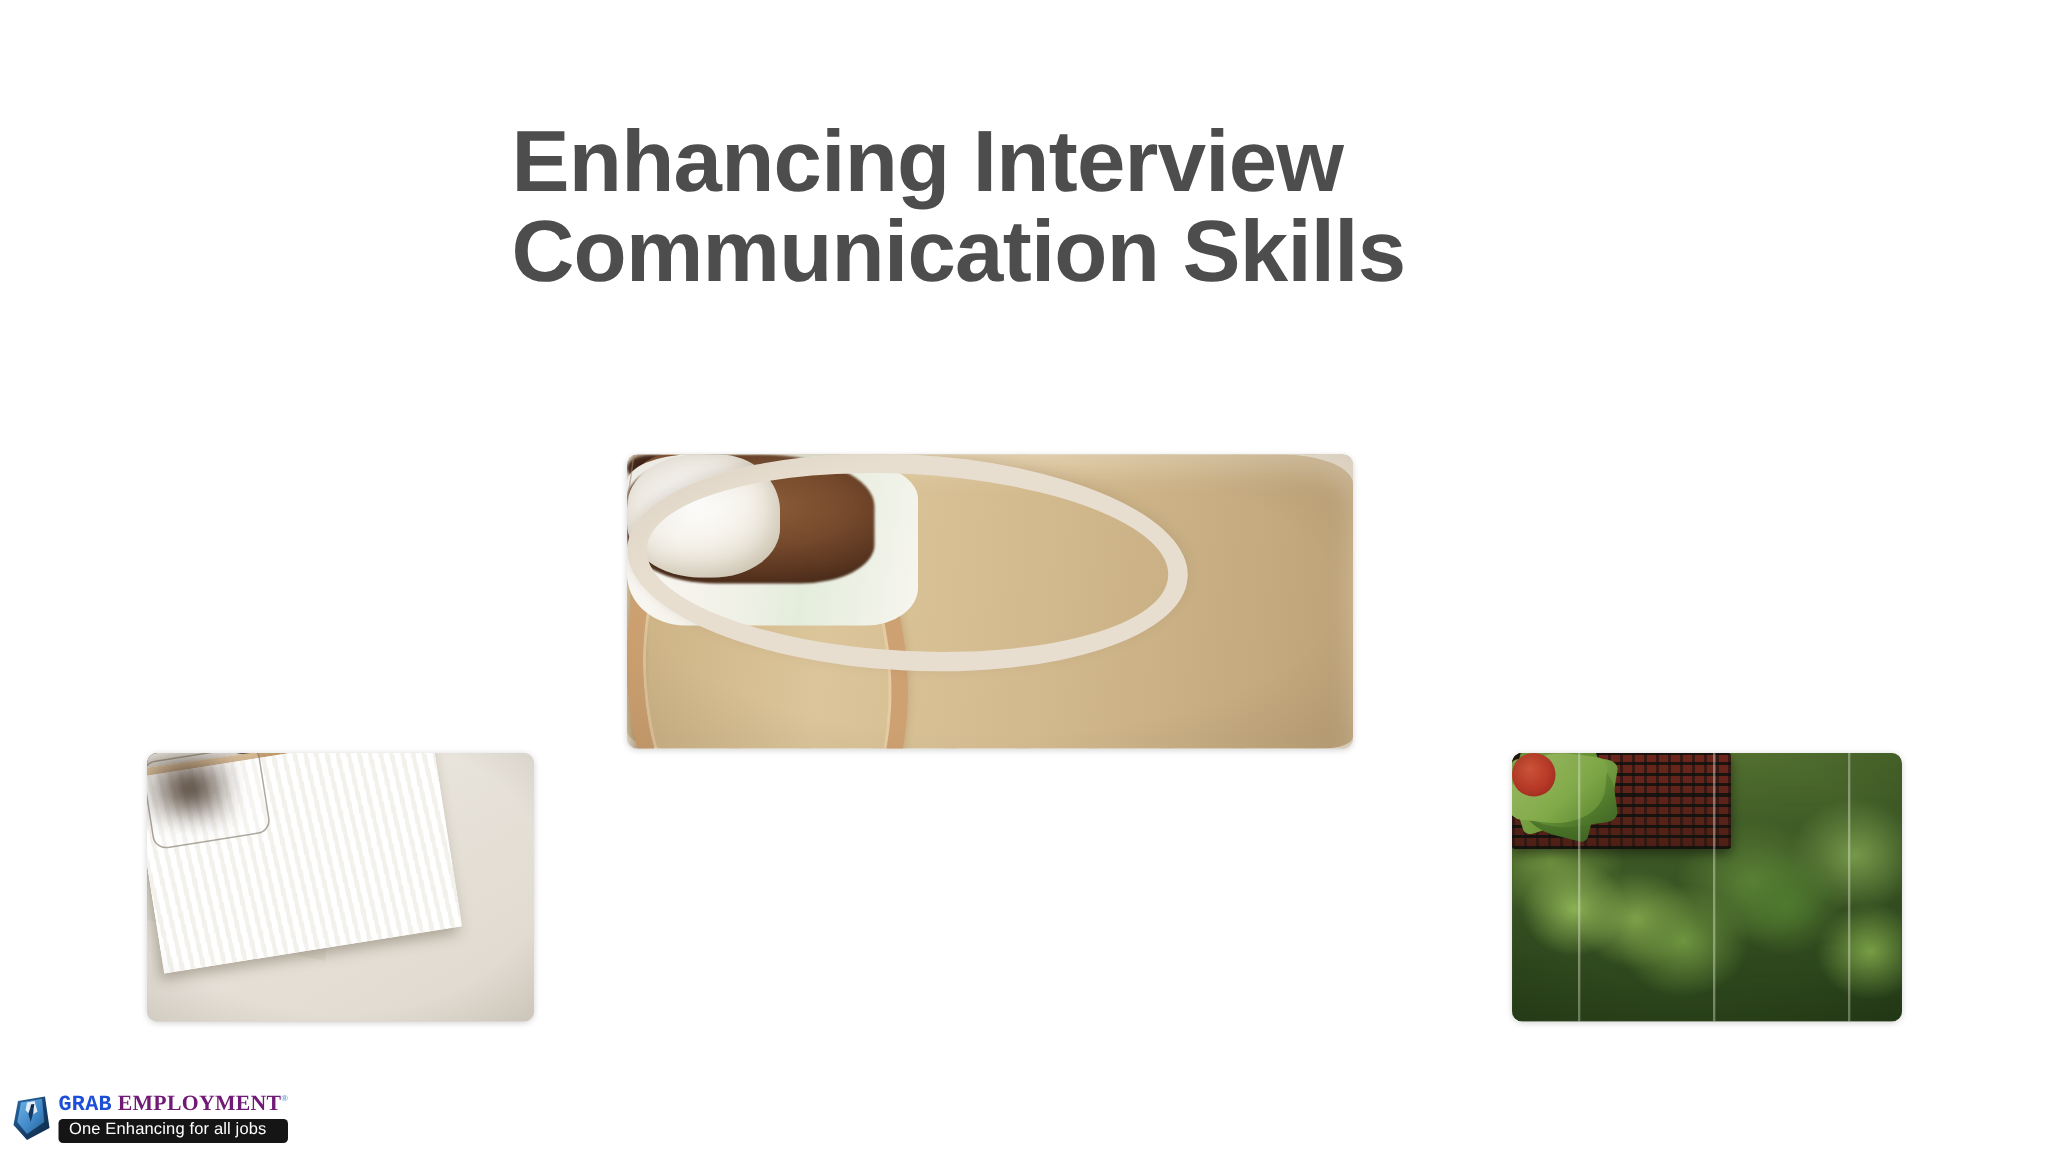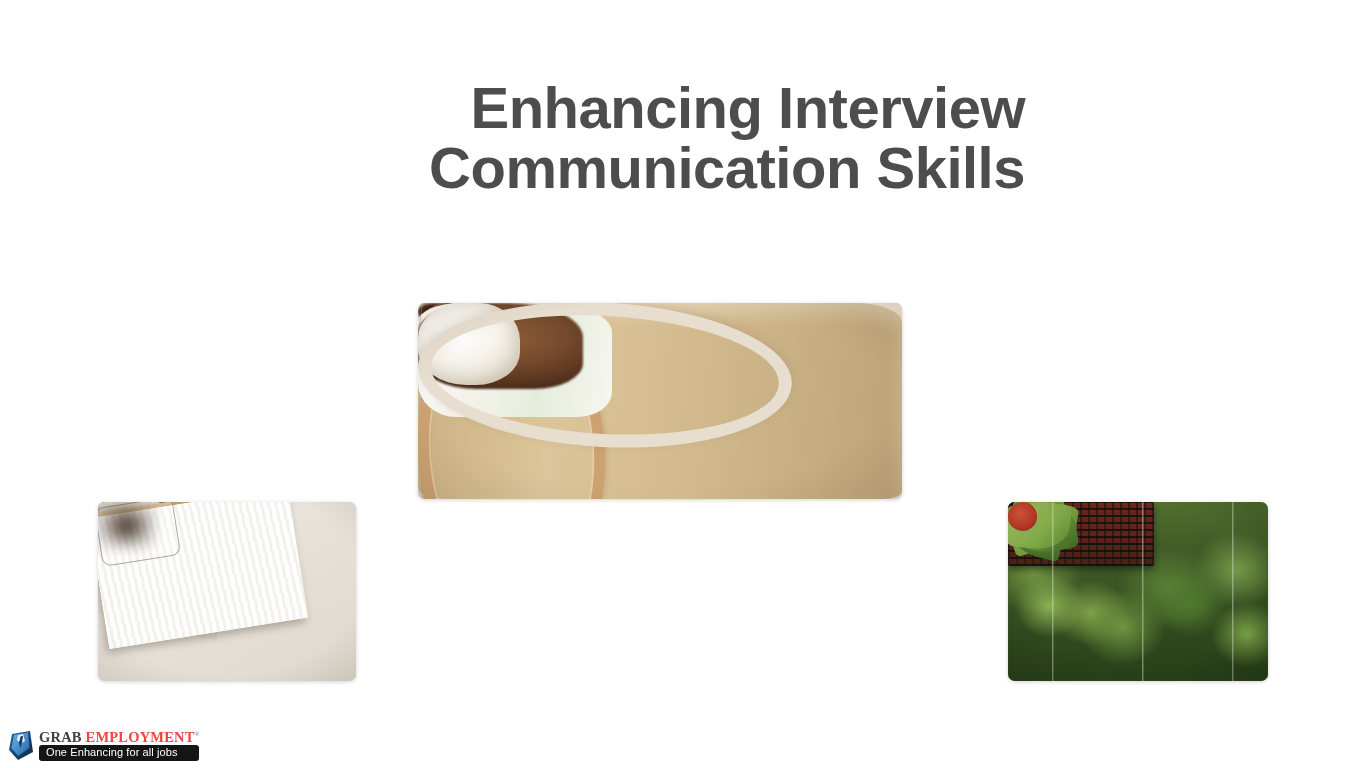--- a/index.html
+++ b/index.html
@@ -21,21 +21,21 @@
     inset: 0;
     background: #ffffff;
   }
 
   
   .title-block {
     position: absolute;
     left: 341px;
     top: 78px;
     width: 684px;
-    text-align: right;
+    text-align: left;
   }
   .title-text {
     margin: 0;
     font-family: "Liberation Sans", sans-serif;
     font-size: 58px;
     line-height: 1.03;
     font-weight: bold;
     letter-spacing: -0.5px;
     color: #4d4d4d;
     white-space: pre-line;
@@ -415,22 +415,22 @@
     padding-top: 1px;
   }
   .logo-line1 {
     font-family: "Liberation Serif", serif;
     font-size: 14.5px;
     font-weight: bold;
     letter-spacing: 0.2px;
     line-height: 1;
     white-space: nowrap;
   }
-  .logo-grab { color: #404040; }
-  .logo-employment { color: #ef4444; }
+  .logo-grab { color: #1d4ed8; font-family: Liberation Mono, monospace; }
+  .logo-employment { color: #701a75; }
   .logo-tm {
     font-size: 6px;
     vertical-align: super;
     color: #5b9bd5;
   }
   .logo-tagline {
     font-family: "Liberation Sans", sans-serif;
     font-size: 11px;
     color: #ffffff;
     background: #151515;

